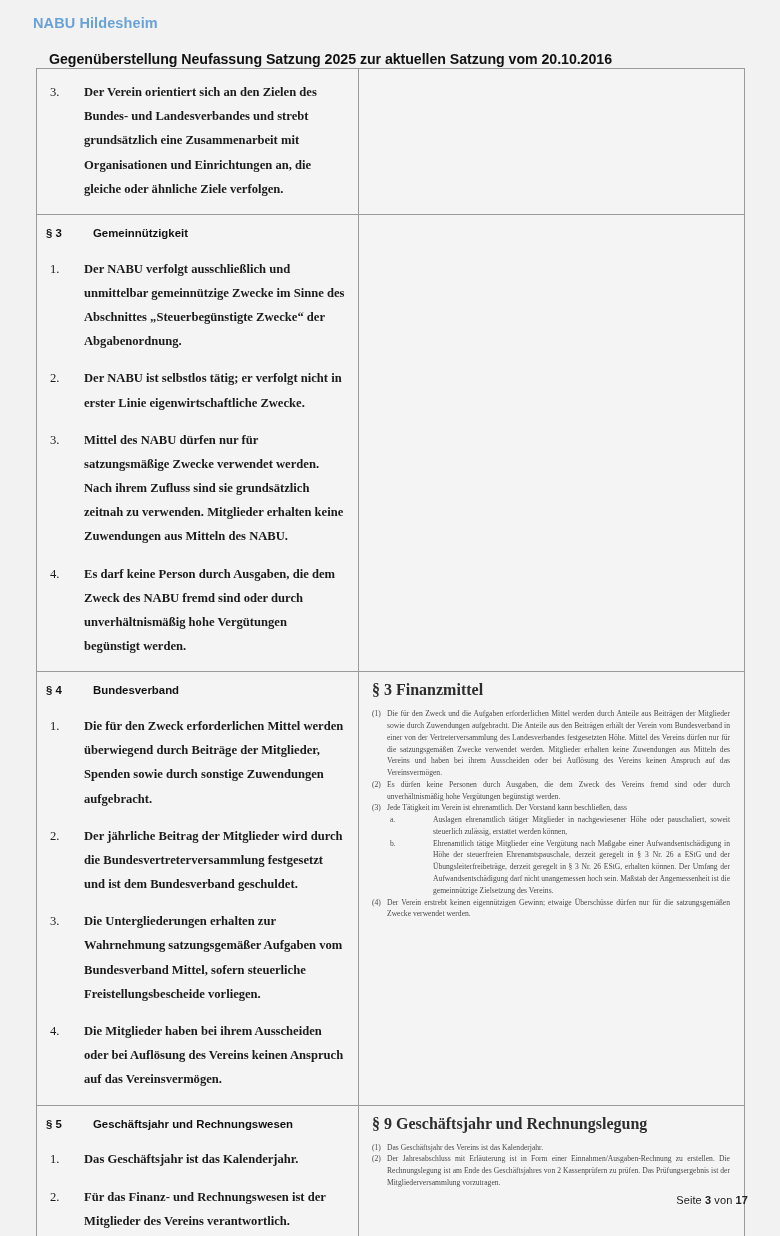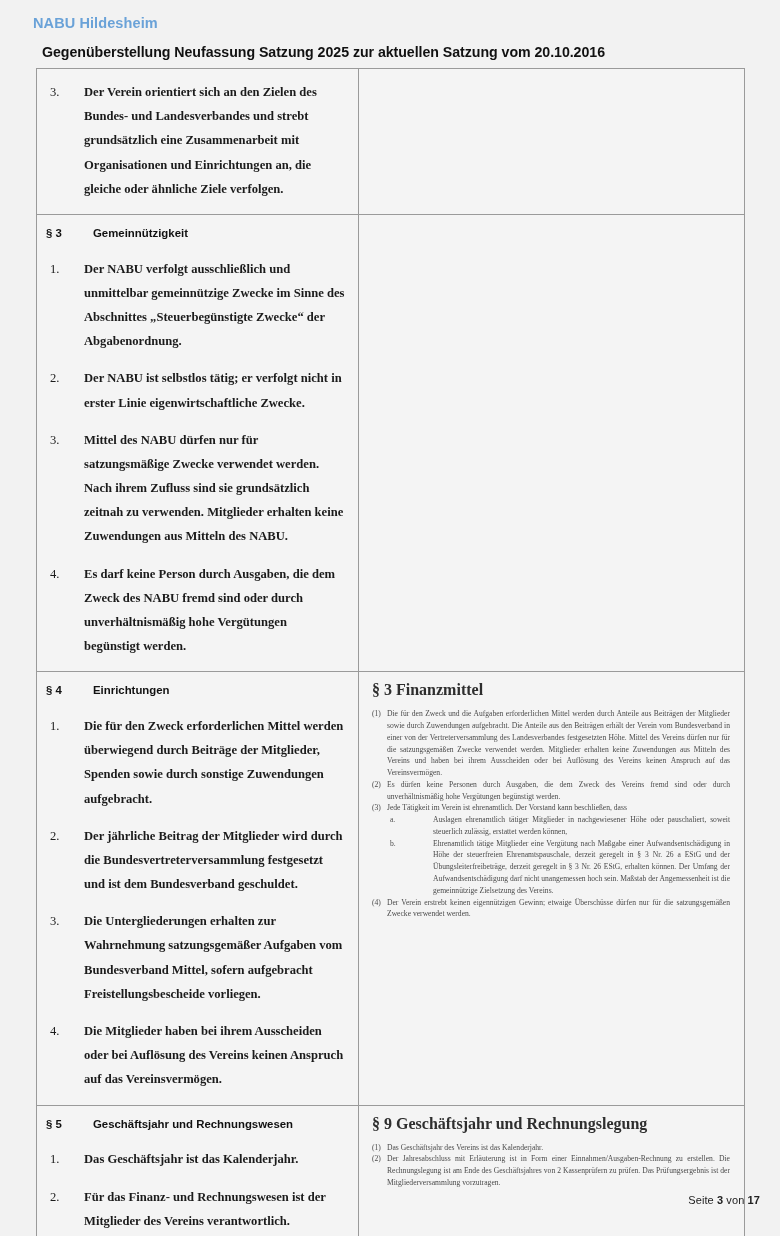--- a/index.html
+++ b/index.html
@@ -38,21 +38,21 @@
     letter-spacing: 0.1px;
     line-height: 1.35;
     margin: 0 0 3px 0;
   }
   .doc-title {
     font-size: 14.2px;
     font-weight: bold;
     color: #111111;
     letter-spacing: -0.05px;
     line-height: 1.3;
-    margin: 9px;
+    margin: 16px;
   }
 
   
   .compare-table {
     position: absolute;
     left: 36px;
     top: 68px;
     width: 708px;
     border-collapse: collapse;
     table-layout: fixed;
@@ -155,21 +155,21 @@
   }
   .old-sub .stxt {
     flex: 1;
     text-align: justify;
     margin-left: 30px;
   }
 
   
   .footer {
     position: absolute;
-    right: 20px;
+    right: 32px;
     bottom: 30px;
     font-size: 11px;
     color: #222;
     letter-spacing: 0.1px;
   }
   .footer b { font-weight: bold; }
 
   .spacer-cell { padding: 0; }
 </style>
 </head>
@@ -227,33 +227,33 @@
           </div>
         </td>
         <td class="spacer-cell"></td>
       </tr>
 
       <tr>
         <td>
           <div class="newcol">
             <div class="sec-head">
               <span class="sec-num">§ 4</span>
-              <span class="sec-title">Einrichtungen</span>
+              <span class="sec-title">Bundesverband</span>
             </div>
             <div class="item">
               <span class="num">1.</span>
               <span class="txt">Die für den Zweck erforderlichen Mittel werden überwiegend durch Beiträge der Mitglieder, Spenden sowie durch sonstige Zuwendungen aufgebracht.</span>
             </div>
             <div class="item">
               <span class="num">2.</span>
               <span class="txt">Der jährliche Beitrag der Mitglieder wird durch die Bundesvertreterversammlung festgesetzt und ist dem Bundesverband geschuldet.</span>
             </div>
             <div class="item">
               <span class="num">3.</span>
-              <span class="txt">Die Untergliederungen erhalten zur Wahrnehmung satzungsgemäßer Aufgaben vom Bundesverband Mittel, sofern aufgebracht Freistellungsbescheide vorliegen.</span>
+              <span class="txt">Die Untergliederungen erhalten zur Wahrnehmung satzungsgemäßer Aufgaben vom Bundesverband Mittel, sofern steuerliche Freistellungsbescheide vorliegen.</span>
             </div>
             <div class="item">
               <span class="num">4.</span>
               <span class="txt">Die Mitglieder haben bei ihrem Ausscheiden oder bei Auflösung des Vereins keinen Anspruch auf das Vereinsvermögen.</span>
             </div>
           </div>
         </td>
         <td>
           <div class="oldcol">
             <div class="old-head">§ 3 Finanzmittel</div>

